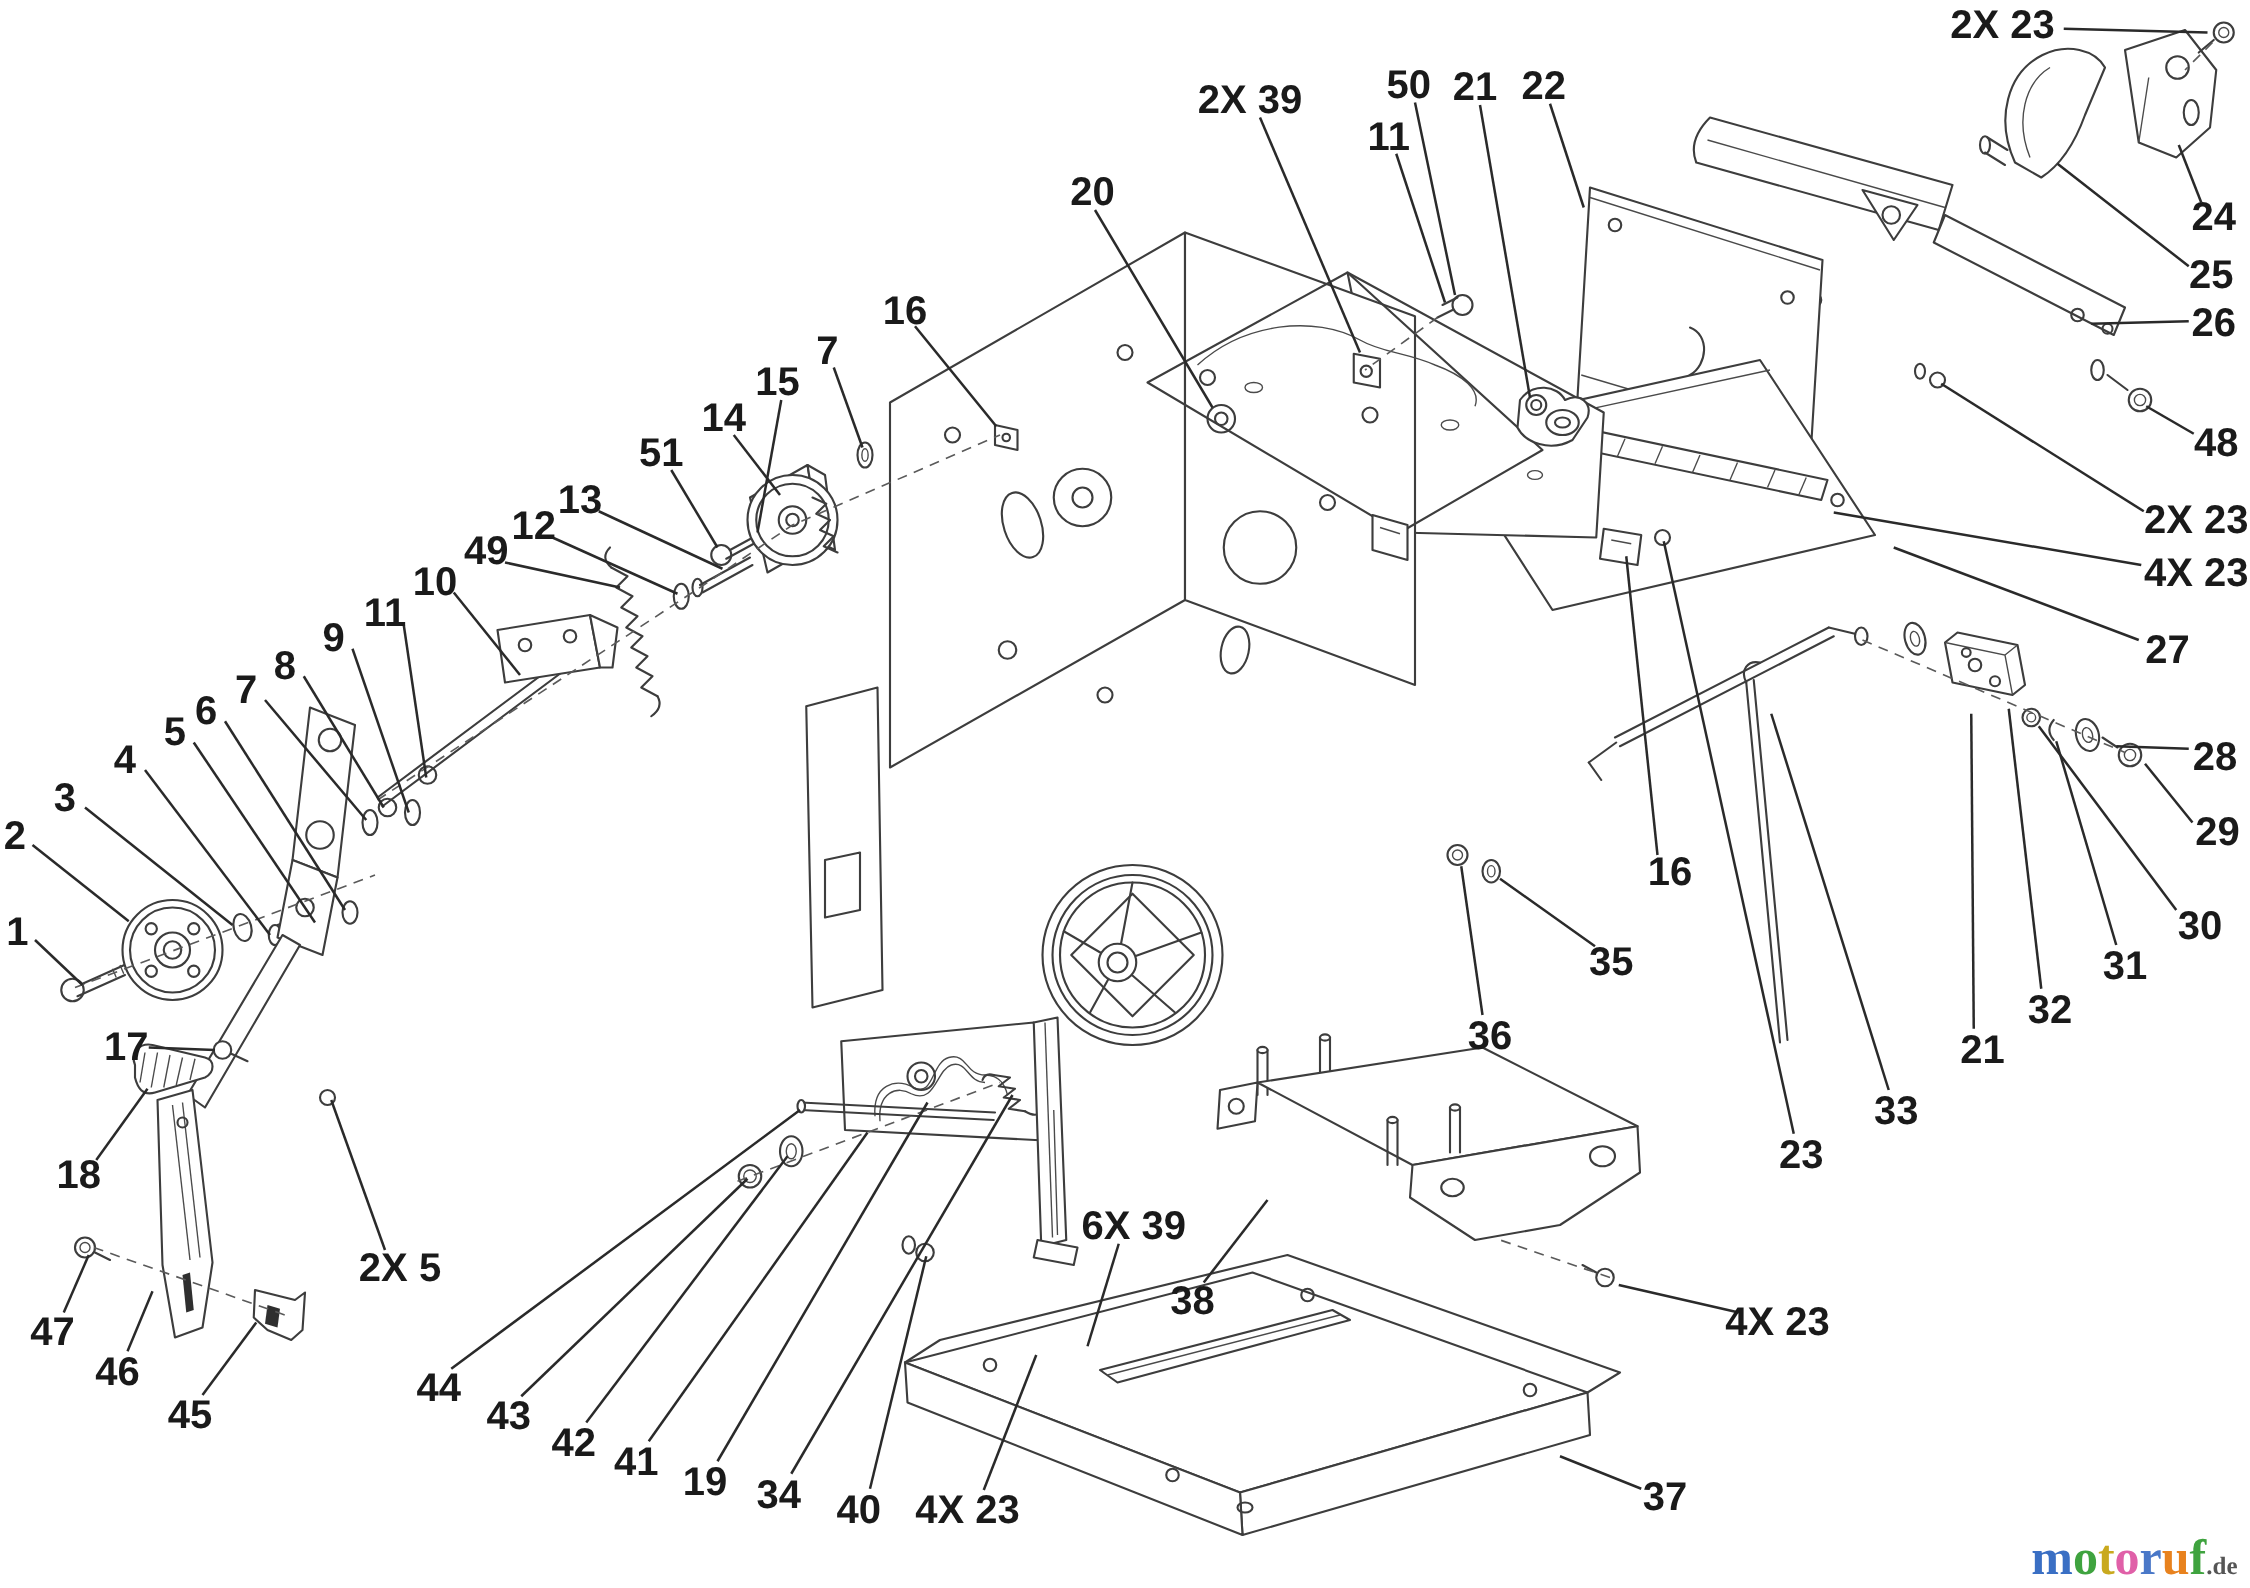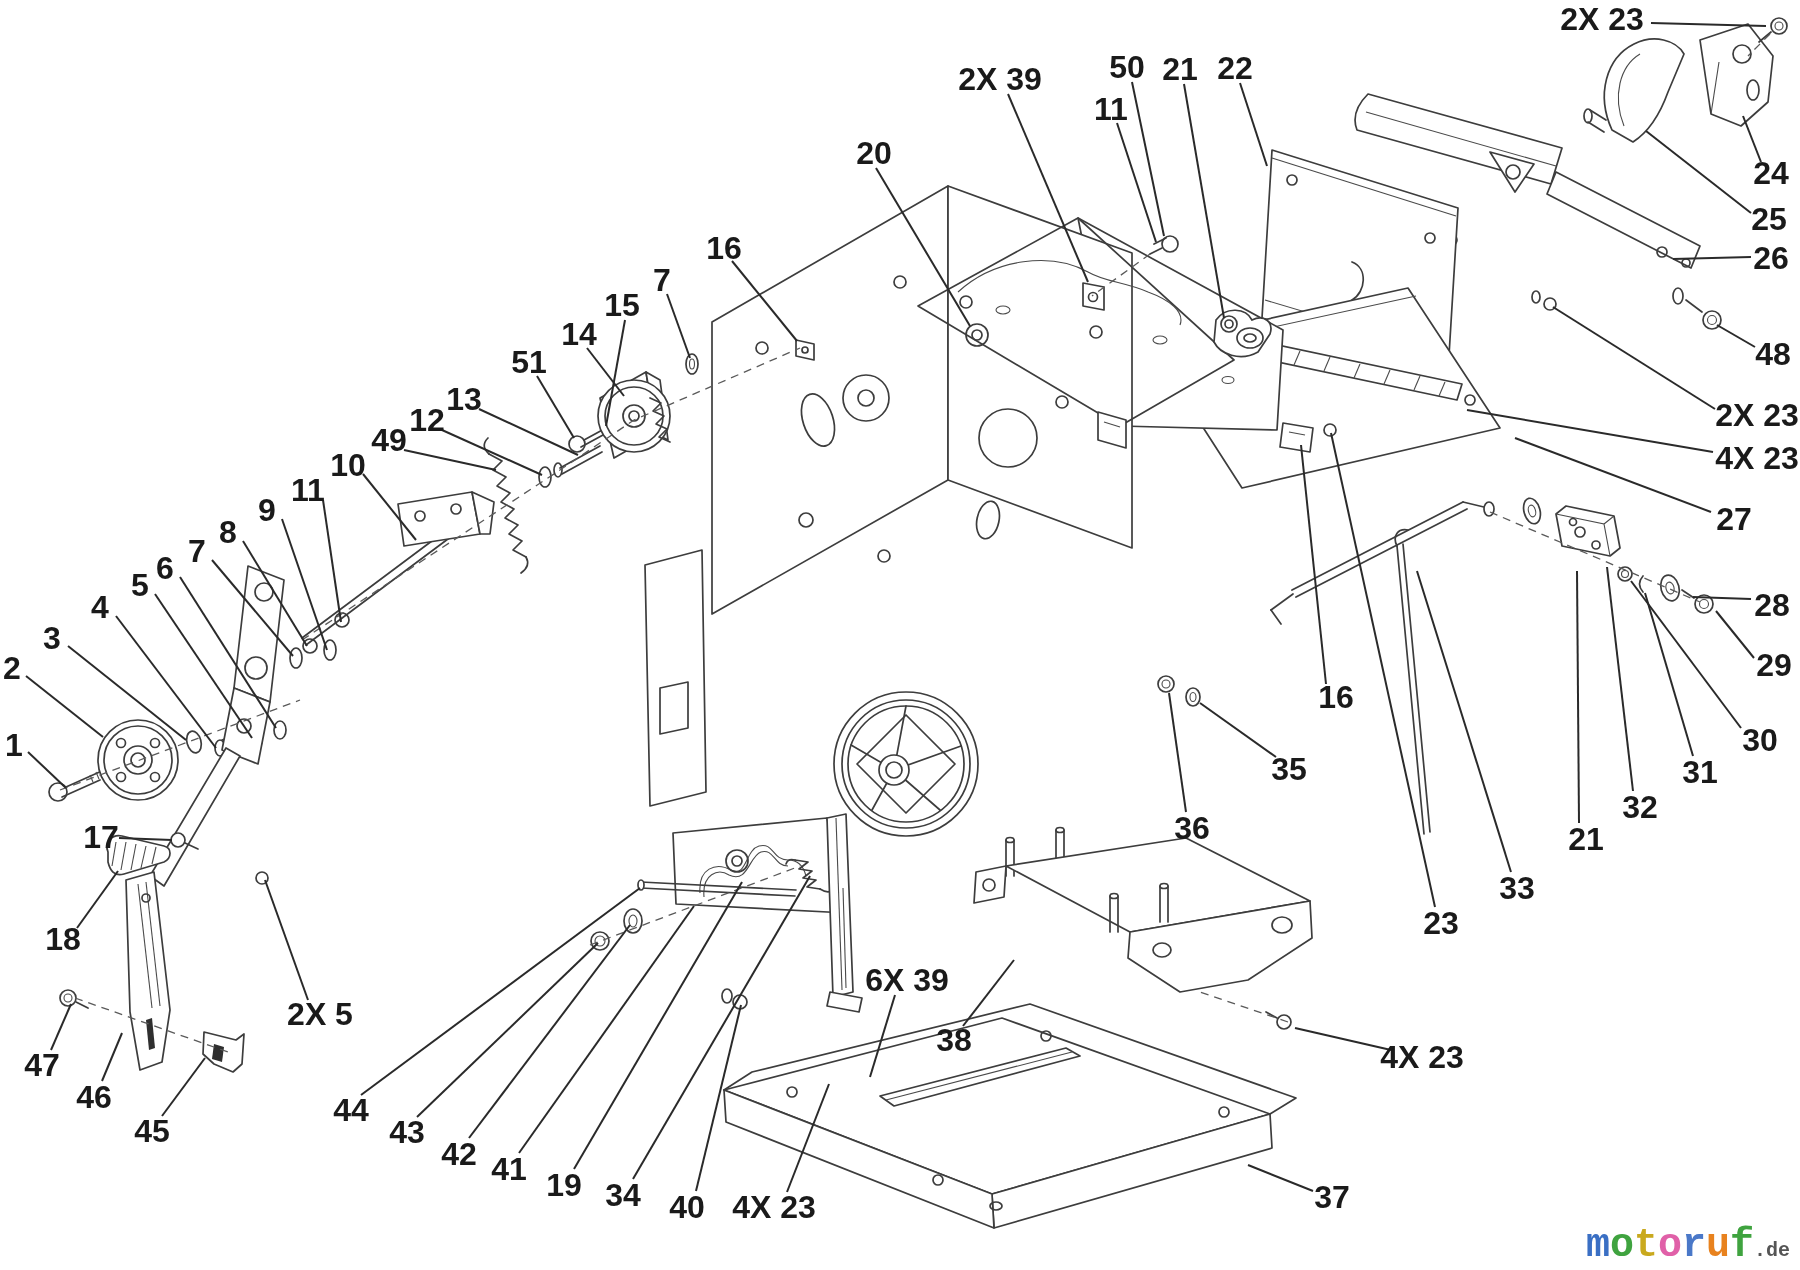--- a/index.html
+++ b/index.html
@@ -5,21 +5,21 @@
   html,body{margin:0;padding:0;background:#fff;}
   #stage{position:relative;width:1800px;height:1270px;background:#fff;overflow:hidden;
          font-family:"Liberation Sans",sans-serif;}
   #art{position:absolute;left:0;top:0;}
   .ln{stroke:#3d3d3d;fill:none;stroke-width:1.7;stroke-linejoin:round;stroke-linecap:round;}
   .fw{stroke:#3d3d3d;fill:#ffffff;stroke-width:1.7;stroke-linejoin:round;}
   .thin{stroke:#4a4a4a;stroke-width:1.1;fill:none;}
   .dk{fill:#2f2f2f;stroke:none;}
   .dash{stroke:#5a5a5a;stroke-width:1.3;fill:none;stroke-dasharray:8 6;}
   .lbl{font-family:"Liberation Sans",sans-serif;font-weight:700;font-size:32px;fill:#1a1a1a;}
-  #watermark{position:absolute;right:10px;bottom:4px;font-family:Liberation Mono, monospace;
+  #watermark{position:absolute;right:10px;bottom:4px;font-family:Liberation Serif, serif;
              font-weight:bold;font-size:40px;line-height:1;user-select:none;text-align:right;}
   #watermark .suffix{font-size:20px;font-weight:bold;}
 </style>
 </head>
 <body>
 
 <div id="stage">
 
 <svg id="art" width="1800" height="1270" viewBox="0 0 1800 1270" xmlns="http://www.w3.org/2000/svg">
 

